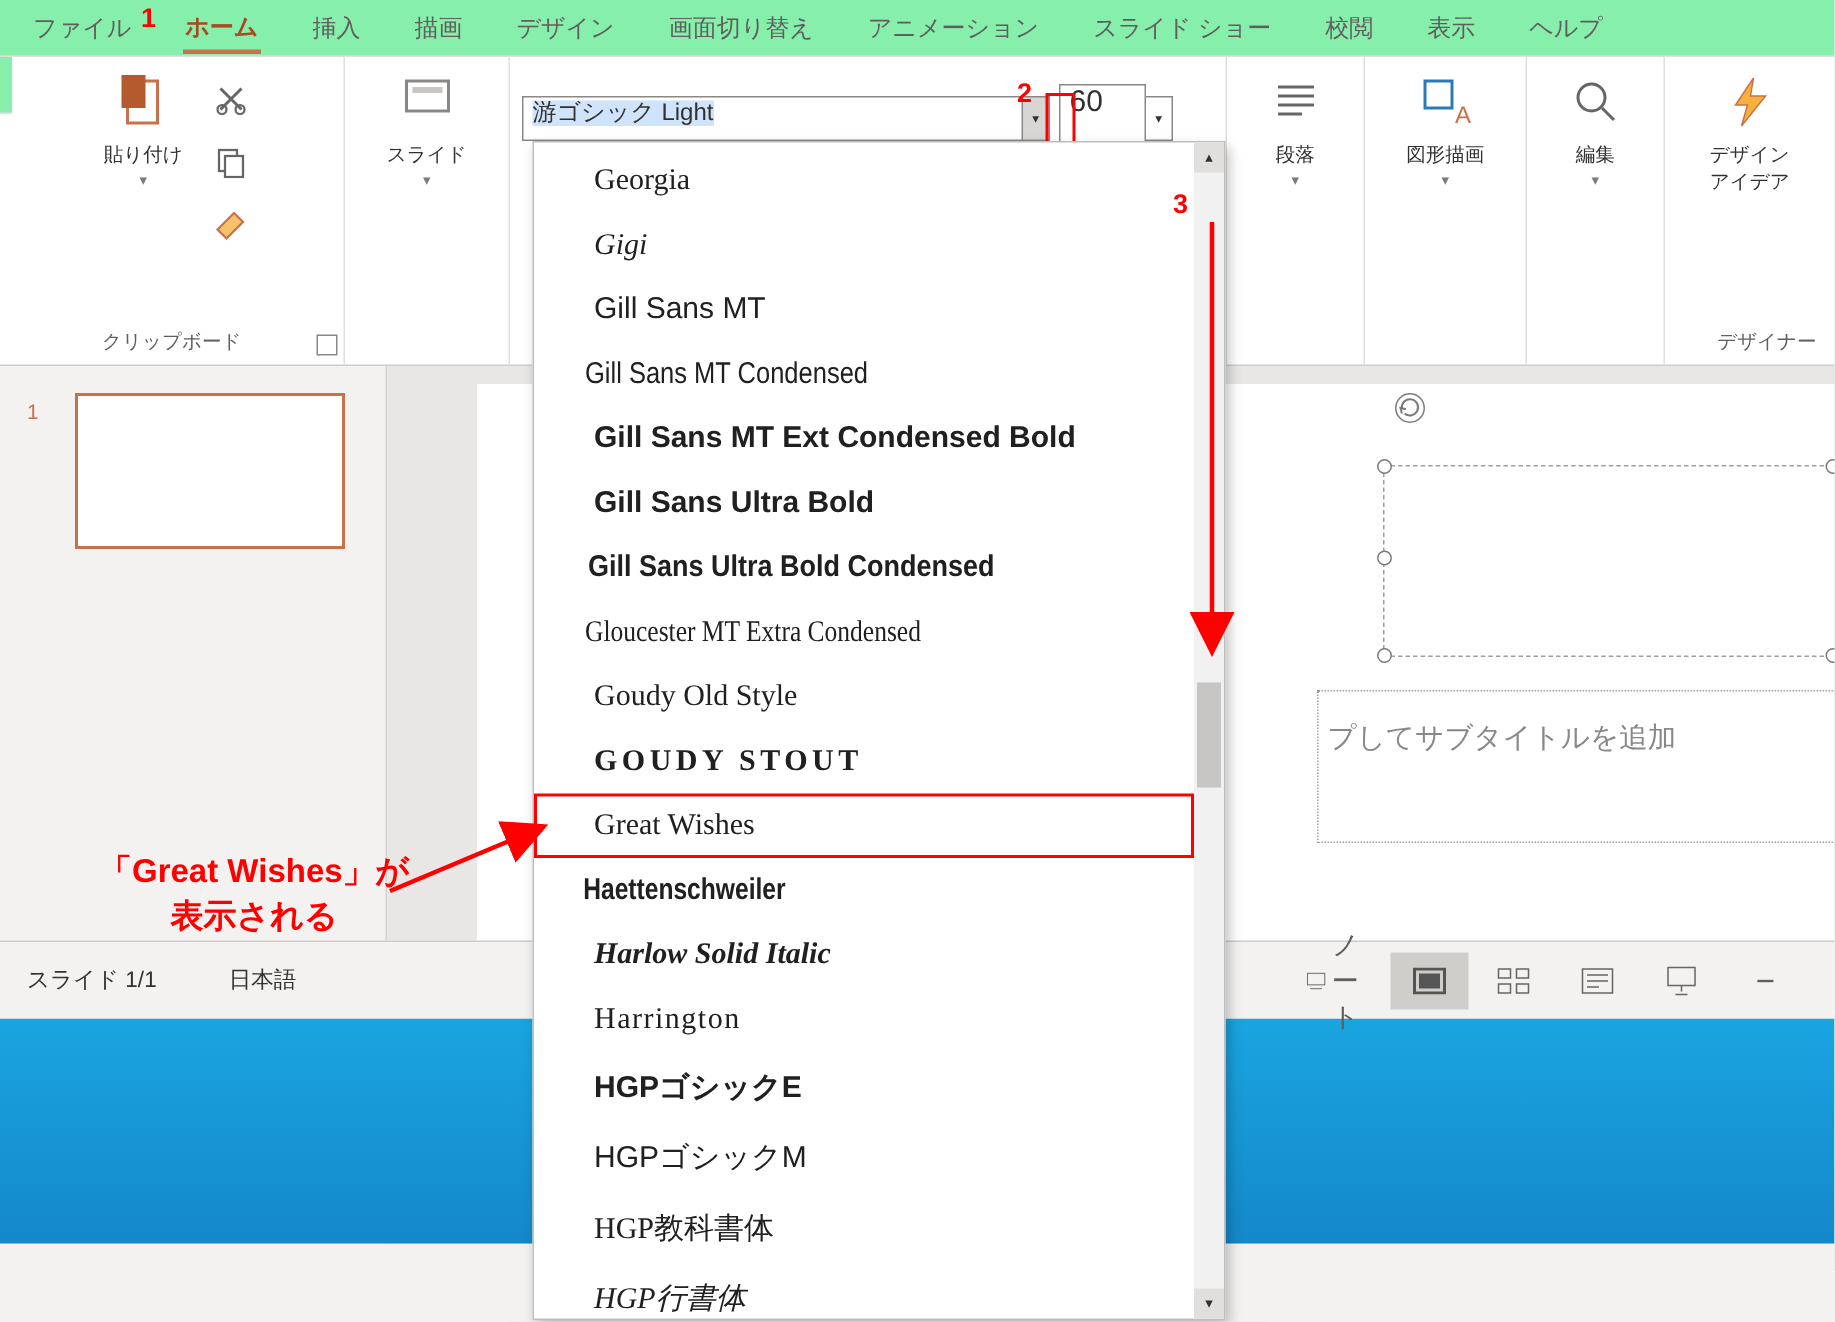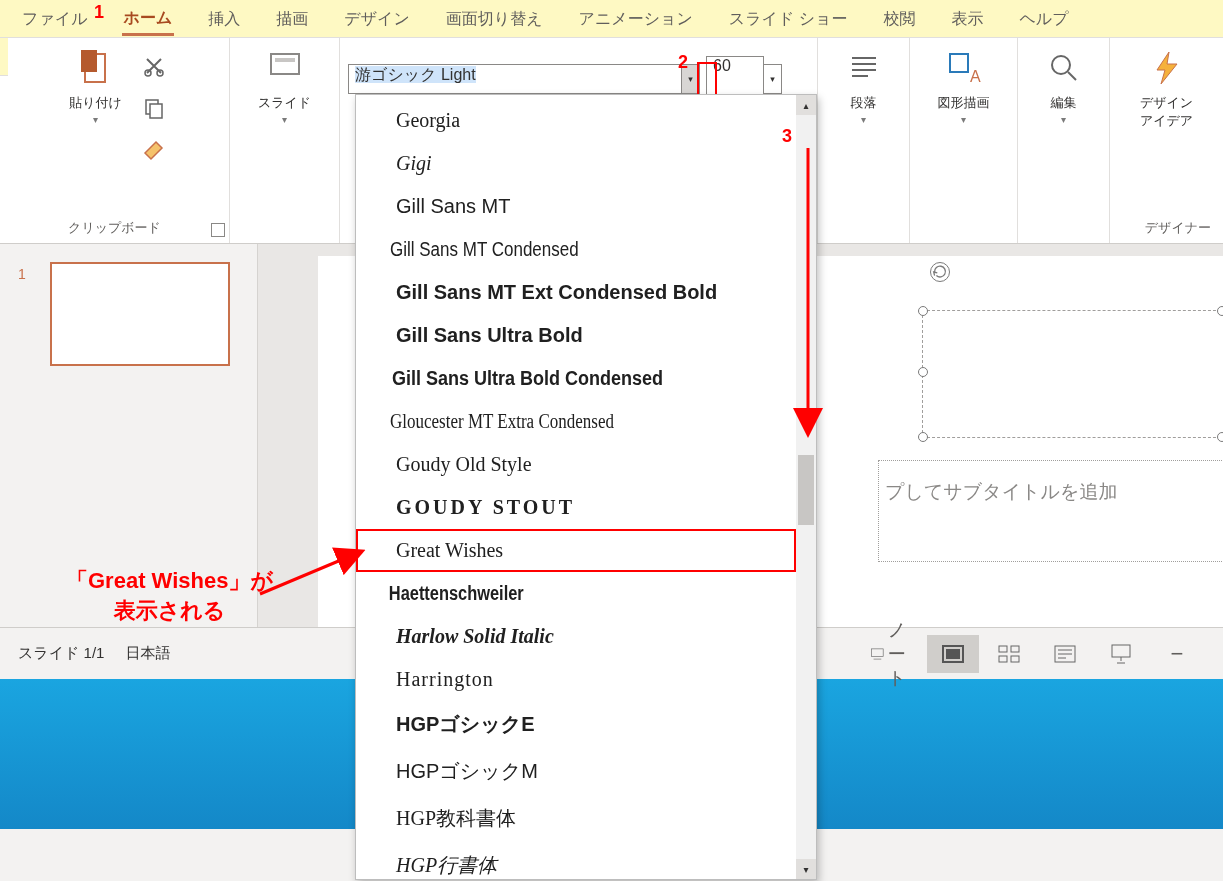--- a/index.html
+++ b/index.html
@@ -13,21 +13,21 @@
     overflow: hidden;
     position: relative;
     color: #323130;
   }
   
   .menubar {
     display: flex;
     align-items: center;
     height: 38px;
     padding: 16px 4px;
-    background: #fef9c3;
+    background: #86efac;
     border-bottom: 1px solid #e1dfdd;
   }
   .menubar .tab {
     margin: 0 16px;
     padding: 6px 2px 4px;
     font-size: 16px;
     color: #605e5c;
   }
   .menubar .tab.active {
     color: #a84a20;
@@ -142,21 +142,21 @@
     position: absolute;
     border: 2px solid #ff0000;
     pointer-events: none;
   }
   .size-input {
     width: 58px;
     height: 46px;
     border: 1px solid #8a8886;
     margin-left: 6px;
     padding: 0 6px;
-    font-size: 16px;
+    font-size: 20px;
   }
   
   .font-dropdown {
     position: absolute;
     top: 94px;
     left: 355px;
     width: 462px;
     height: 786px;
     background: #ffffff;
     border: 1px solid #bdbdbd;
@@ -303,21 +303,21 @@
     position: absolute;
     left: 0; right: 0; bottom: 0;
     height: 52px;
     background: #f3f2f1;
     border-top: 1px solid #cfcdca;
     display: flex;
     align-items: center;
     font-size: 15px;
     z-index: 10;
   }
-  .sb-left { display:flex; align-items:center; gap:21px; padding-left:18px;}
+  .sb-left { display:flex; align-items:center; gap:48px; padding-left:18px;}
   .sb-right {
     position:absolute; right:12px; top:0; height:100%;
     display:flex; align-items:center; gap:4px; padding-right:8px;
   }
   .view-btn {
     width:52px; height:38px;
     display:flex; align-items:center; justify-content:center;
     color:#605e5c;
     font-size:18px;
   }

